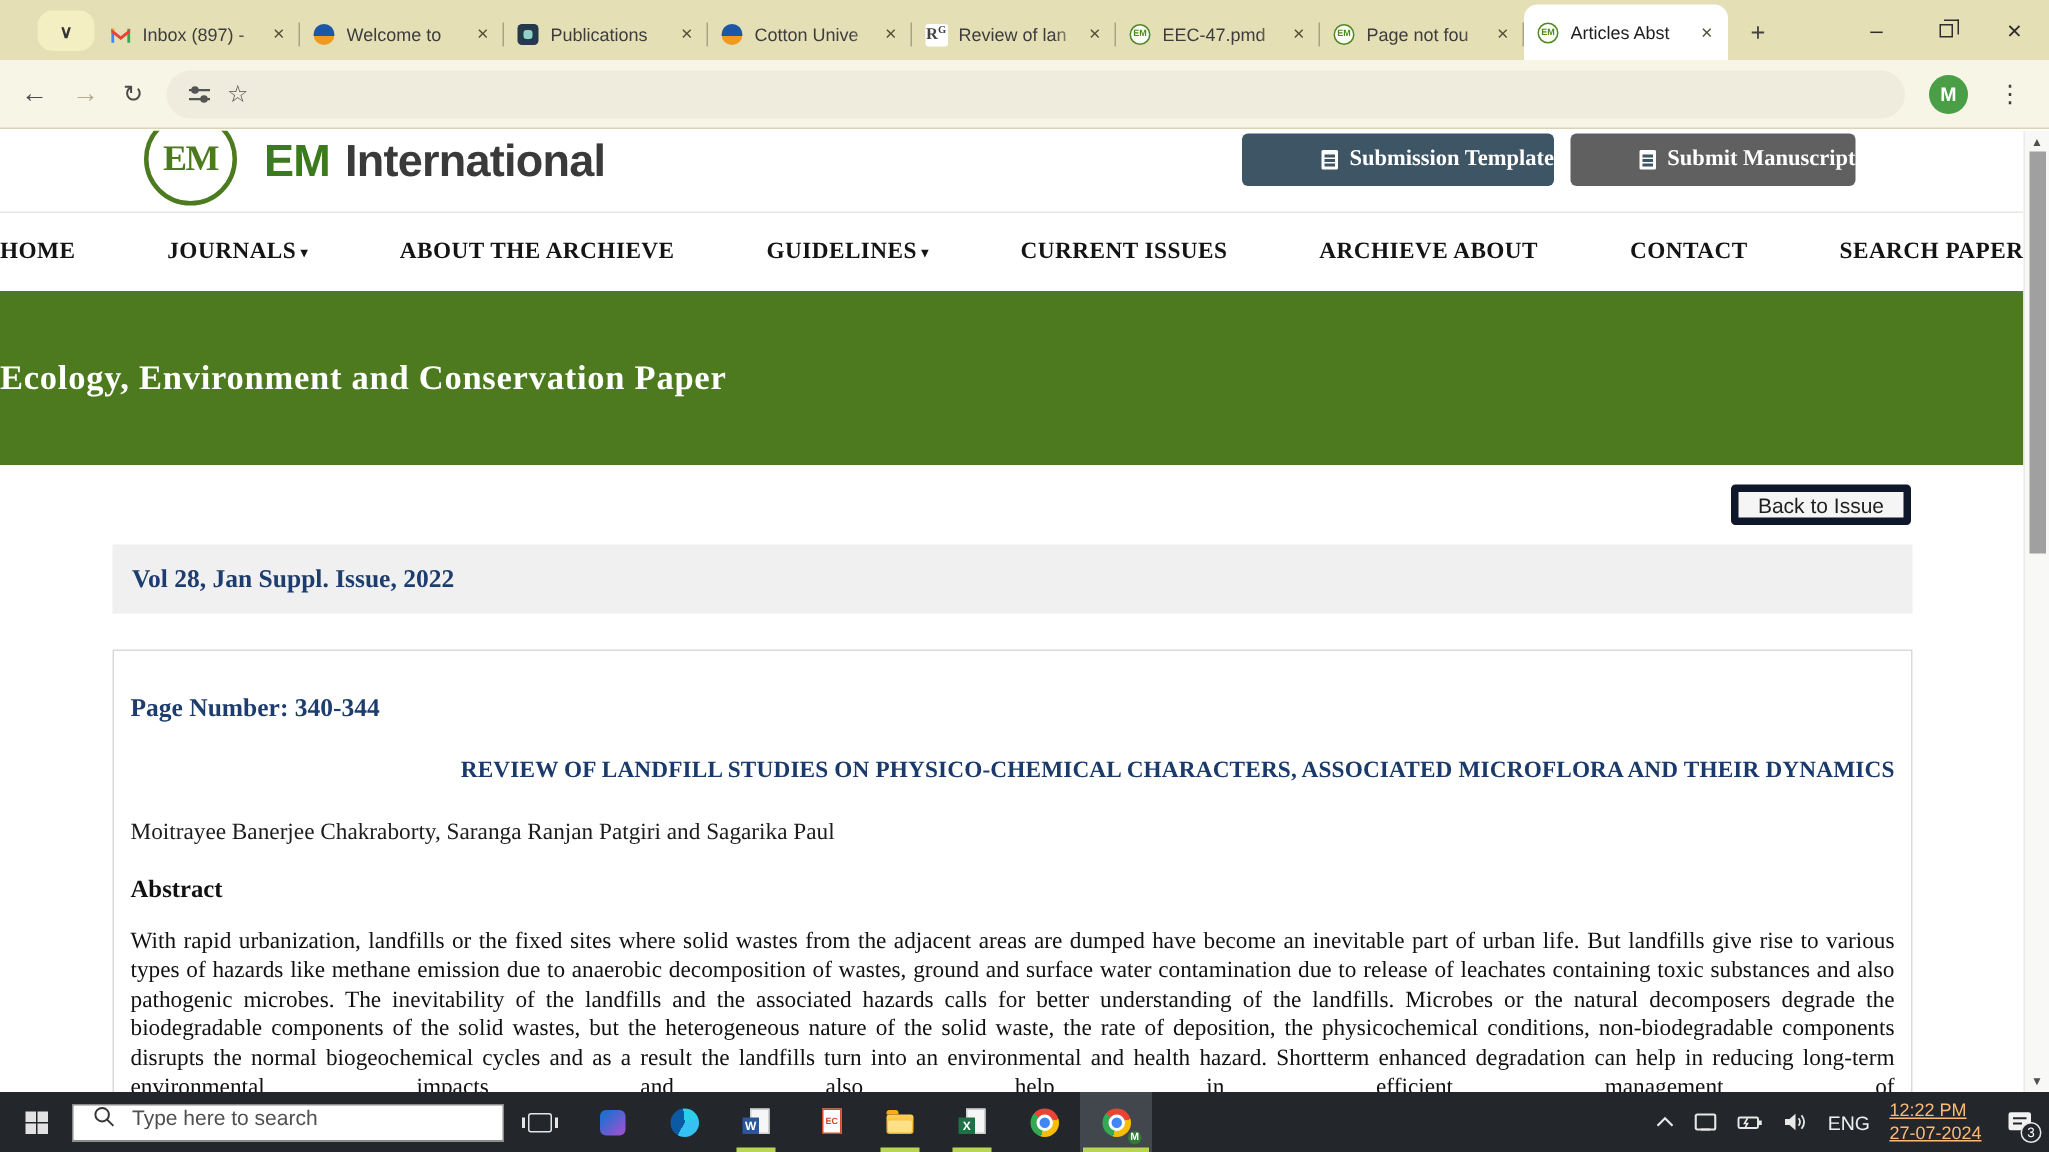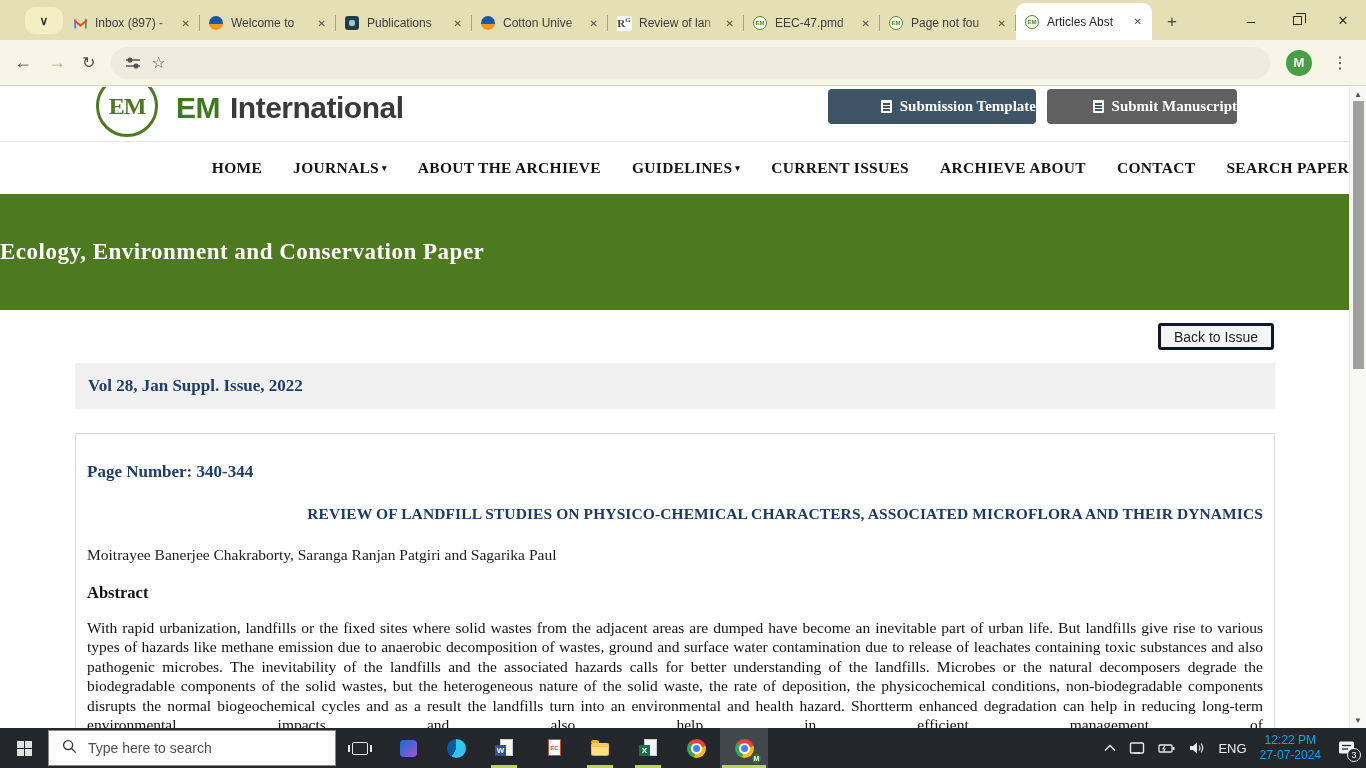--- a/index.html
+++ b/index.html
@@ -67,31 +67,31 @@
   .hdr-btn { position:absolute; top:2px; height:35px; border-radius:4px; border:none; color:#fff; cursor:pointer;
     font-family:"Liberation Serif",serif; font-weight:bold; font-size:15px;
     display:flex; align-items:center; justify-content:flex-end; gap:8px; }
   .hdr-btn-template { right:313px; width:208px; background:#3d5565; }
   .hdr-btn-submit { right:112px; width:190px; background:#606060; }
   .doc-glyph { width:11px; height:13px; background:#fff; border-radius:1px; position:relative; flex:none; }
   .doc-glyph::after { content:""; position:absolute; left:2px; top:3px; width:7px; height:1.5px; background:#3d5565;
     box-shadow:0 3px 0 #3d5565, 0 6px 0 #3d5565; }
 
   .main-nav { position:absolute; left:0; top:55px; width:100%; height:52px; background:#fff;
-    display:flex; align-items:center; justify-content:flex-end; gap:31px; }
+    display:flex; align-items:center; justify-content:space-between; gap:31px; }
   .nav-item { font-family:"Liberation Serif",serif; font-weight:bold; font-size:15.5px; color:#141414;
     letter-spacing:0.3px; cursor:pointer; white-space:nowrap; display:flex; align-items:center; gap:3px; }
   .nav-caret { font-size:9px; }
 
   .banner { position:absolute; left:0; top:107px; width:100%; height:116px; background:#4d7a1e;
     display:flex; align-items:center; justify-content:flex-start; }
   .banner h1 { font-family:"Liberation Serif",serif; font-weight:bold; font-size:23px; color:#fff; letter-spacing:0.5px; }
 
   .back-issue-btn { position:absolute; right:75px; top:236px; height:27px; padding:0 13px;
-    background:#f5f5f5; border:3px solid #0f172a; border-radius:3px;
+    background:#f5f5f5; border:5px solid #0f172a; border-radius:3px;
     font-size:14px; color:#1f1f1f; cursor:pointer; font-family:"Liberation Sans",sans-serif; }
 
   .issue-strip { position:absolute; left:75px; top:276px; width:1200px; height:46px; background:#f0f0f0;
     display:flex; align-items:center; padding-left:13px; }
   .issue-strip .issue-title { font-family:"Liberation Serif",serif; font-weight:bold; font-size:17px; color:#1d3d6e; }
 
   .article-box { position:absolute; left:75px; top:346px; width:1200px; height:420px; background:#fff;
     border:1px solid #d9d9d9; padding:28px 11px 0 11px; }
   .page-number { font-family:"Liberation Serif",serif; font-weight:bold; font-size:17px; color:#1d3d6e; }
   .art-title { margin-top:23px; font-family:"Liberation Serif",serif; font-weight:bold; font-size:15.5px; color:#1a3a6b; letter-spacing:0.1px;text-align:right; }
@@ -109,21 +109,21 @@
 
   
   .taskbar { position:absolute; left:0; top:728px; width:1366px; height:40px; background:#23262b;
     display:flex; align-items:center; }
   .tb-cell { width:48px; height:40px; display:flex; align-items:center; justify-content:center; position:relative; cursor:pointer; }
   .tb-cell.running::after { content:""; position:absolute; bottom:0; left:11px; right:11px; height:3px; background:#b9d552; }
   .tb-cell.active-app { background:#42474e; }
   .tb-cell.active-app::after { content:""; position:absolute; bottom:0; left:2px; right:2px; height:3px; background:#b9d552; }
   .win-logo { width:15px; height:15px; display:grid; grid-template-columns:7px 7px; grid-template-rows:7px 7px; gap:1px; }
   .win-logo i { background:#e2e2e2; }
-  .tb-search { width:288px; height:36px; background:#fff; border:1px solid #8a8a8a; display:flex; align-items:center; gap:11px; padding-left:13px; }
+  .tb-search { width:288px; height:25px; background:#fff; border:1px solid #8a8a8a; display:flex; align-items:flex-start; gap:11px; padding-left:13px; }
   .tb-search input { border:none; outline:none; font-size:14px; color:#4f4f4f; width:200px; background:transparent;
     font-family:"Liberation Sans",sans-serif; }
   .tb-search input::placeholder { color:#4f4f4f; opacity:1; }
   .taskview-icon { width:16px; height:13px; border:1.5px solid #e6e6e6; border-radius:2px; position:relative; }
   .taskview-icon::before { content:""; position:absolute; left:-5px; top:2px; width:2px; height:7px; background:#e6e6e6; }
   .taskview-icon::after { content:""; position:absolute; right:-5px; top:2px; width:2px; height:7px; background:#e6e6e6; }
   .office-icon { width:17px; height:17px; border-radius:4px; background:linear-gradient(135deg,#1e6fd0 15%,#9354d2 85%); }
   .edge-icon { width:19px; height:19px; border-radius:50%; background:conic-gradient(from 210deg,#0c59a4 0 40%,#2ccdea 40% 62%,#35c1f1 62% 100%); }
   .ic-doc { width:18px; height:18px; position:relative; }
   .ic-doc .page { position:absolute; right:0; top:0; width:13px; height:17px; background:#f6f6f6; border:1px solid #cfcfcf; }
@@ -137,21 +137,21 @@
   .folder-icon::before { content:""; position:absolute; left:0; top:-3px; width:8px; height:3px; background:#f2ae1c; border-radius:2px 2px 0 0; }
   .folder-icon::after { content:""; position:absolute; left:1px; top:4px; right:1px; bottom:1px; background:#ffe089; border-radius:1px; }
   .chrome-icon { width:19px; height:19px; border-radius:50%; position:relative;
     background:conic-gradient(from -45deg,#ea4335 0 120deg,#fbbc05 120deg 240deg,#34a853 240deg 360deg); }
   .chrome-icon::after { content:""; position:absolute; left:4px; top:4px; width:7px; height:7px; border:2px solid #fff; border-radius:50%; background:#4285f4; }
   .chrome-badge { position:absolute; right:6px; bottom:4px; width:11px; height:11px; border-radius:50%; background:#2e7d32;
     color:#fff; font-size:7px; font-weight:bold; display:flex; align-items:center; justify-content:center; border:1px solid #42474e; }
   .tray { margin-left:auto; display:flex; align-items:center; gap:13px; padding-right:8px; }
   .tray-icon { display:flex; align-items:center; justify-content:center; cursor:pointer; }
   .tray-text { color:#f0f0f0; font-size:13px; cursor:pointer; }
-  .clock { text-align:center; color:#0ea5e9; font-size:12px; line-height:15px; cursor:pointer; }
+  .clock { text-align:left; color:#fdba74; font-size:12px; line-height:15px; cursor:pointer;text-decoration:underline; }
   .notif { position:relative; width:24px; height:24px; display:flex; align-items:center; justify-content:center; cursor:pointer; }
   .notif-badge { position:absolute; right:-3px; bottom:-2px; width:14px; height:14px; border-radius:50%; border:1.5px solid #e8e8e8;
     background:#23262b; color:#fff; font-size:9px; display:flex; align-items:center; justify-content:center; }
 </style>
 </head>
 <body>
 
 <div class="screen">
 
   <div class="tabstrip">

